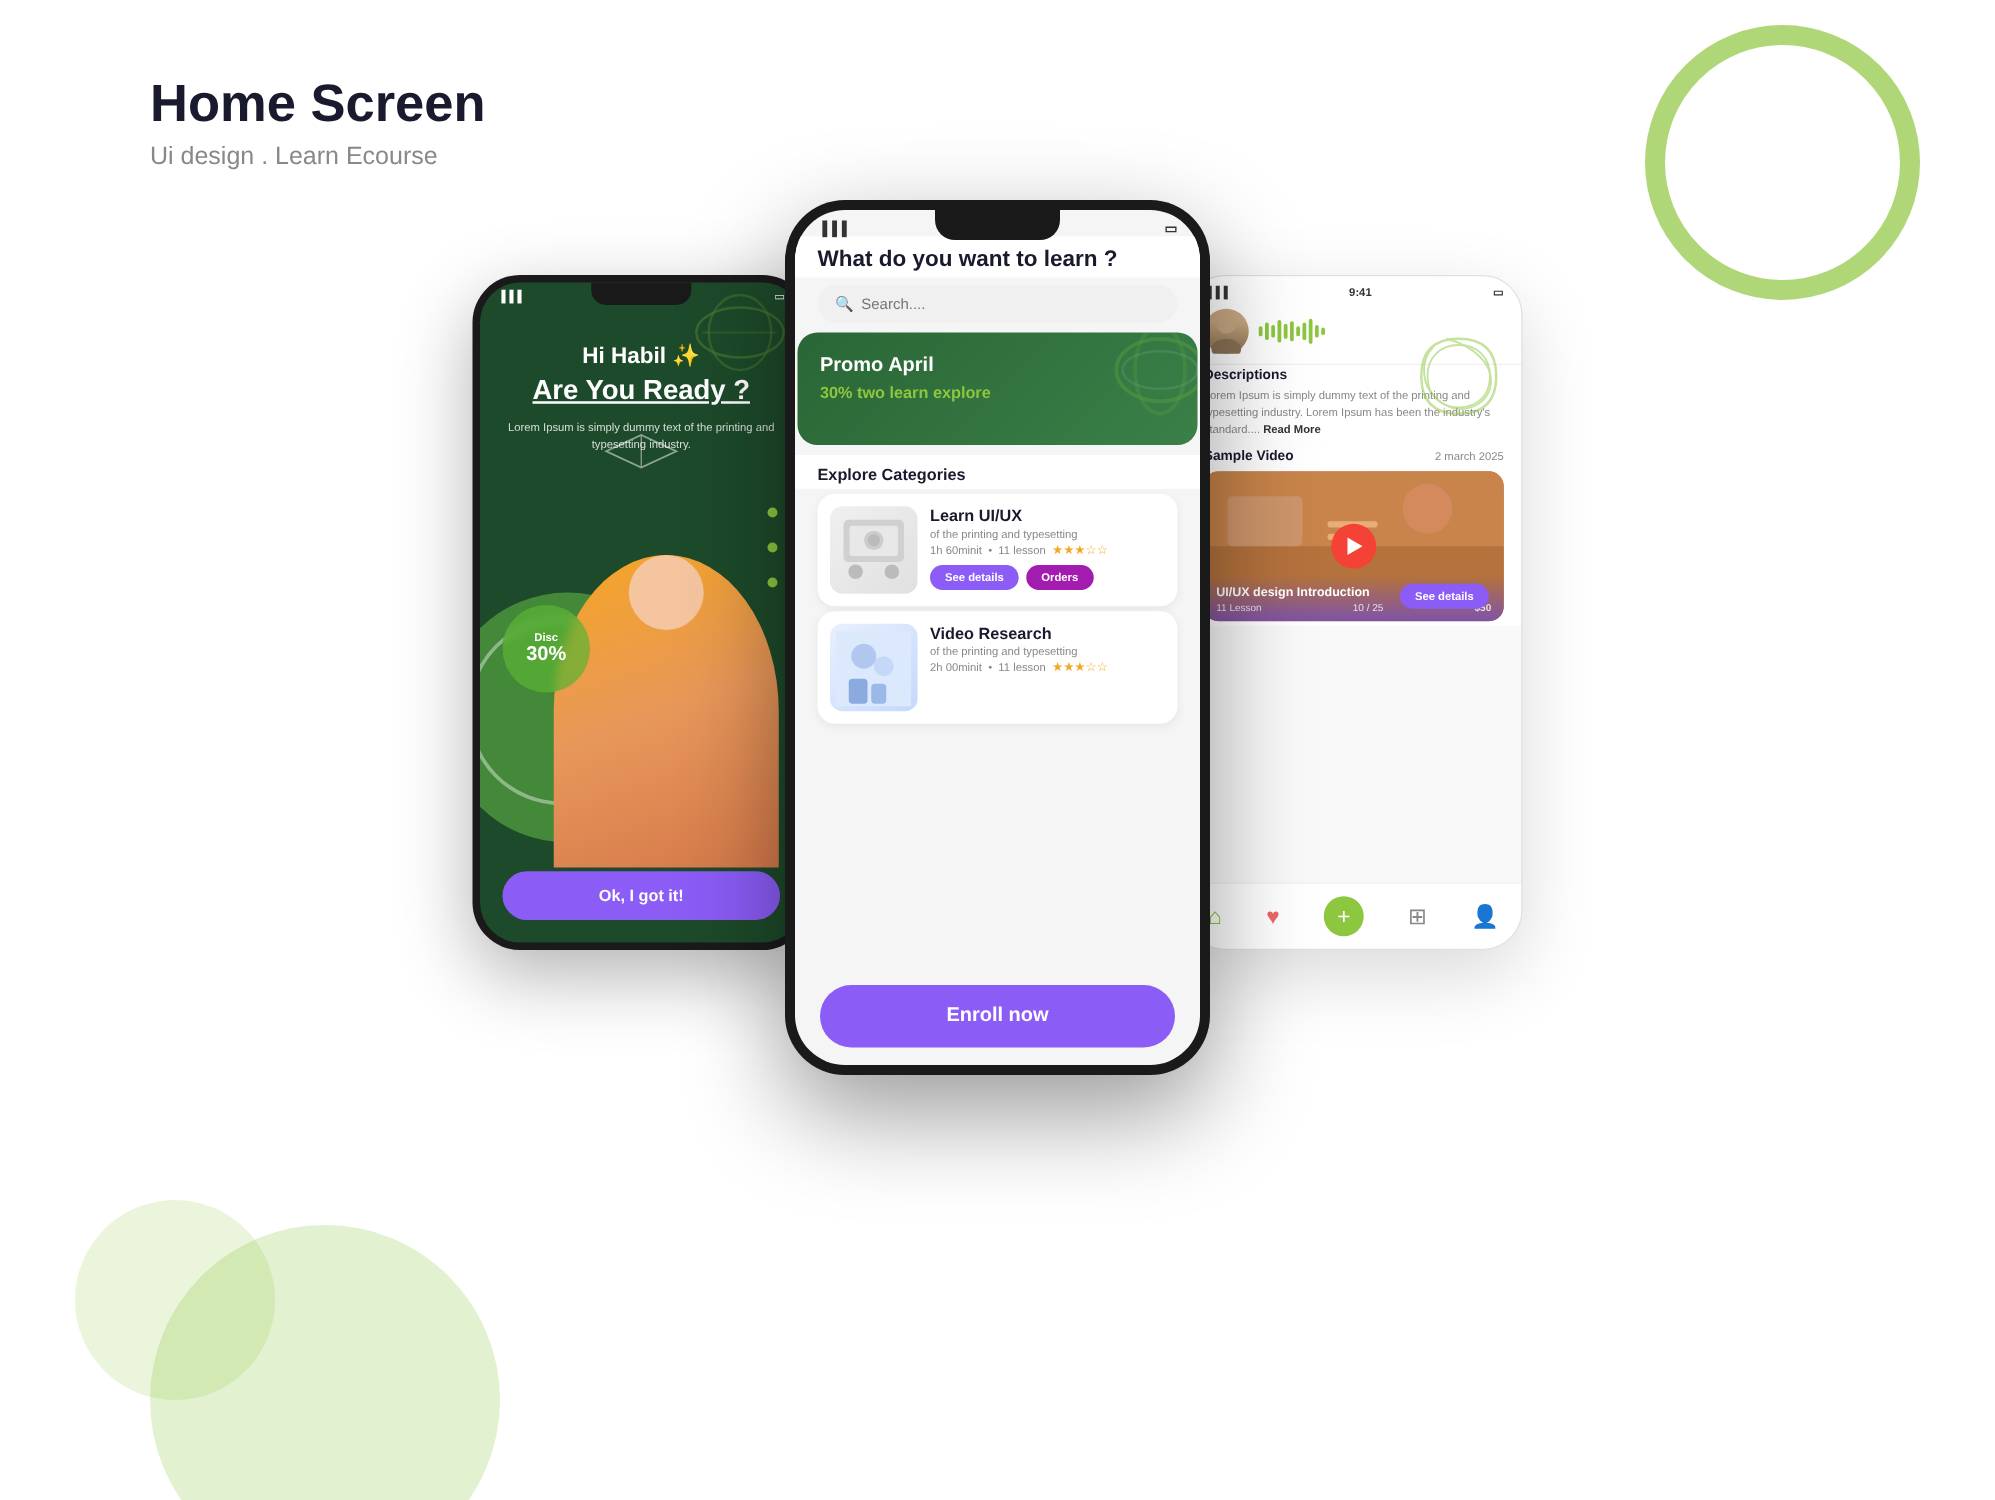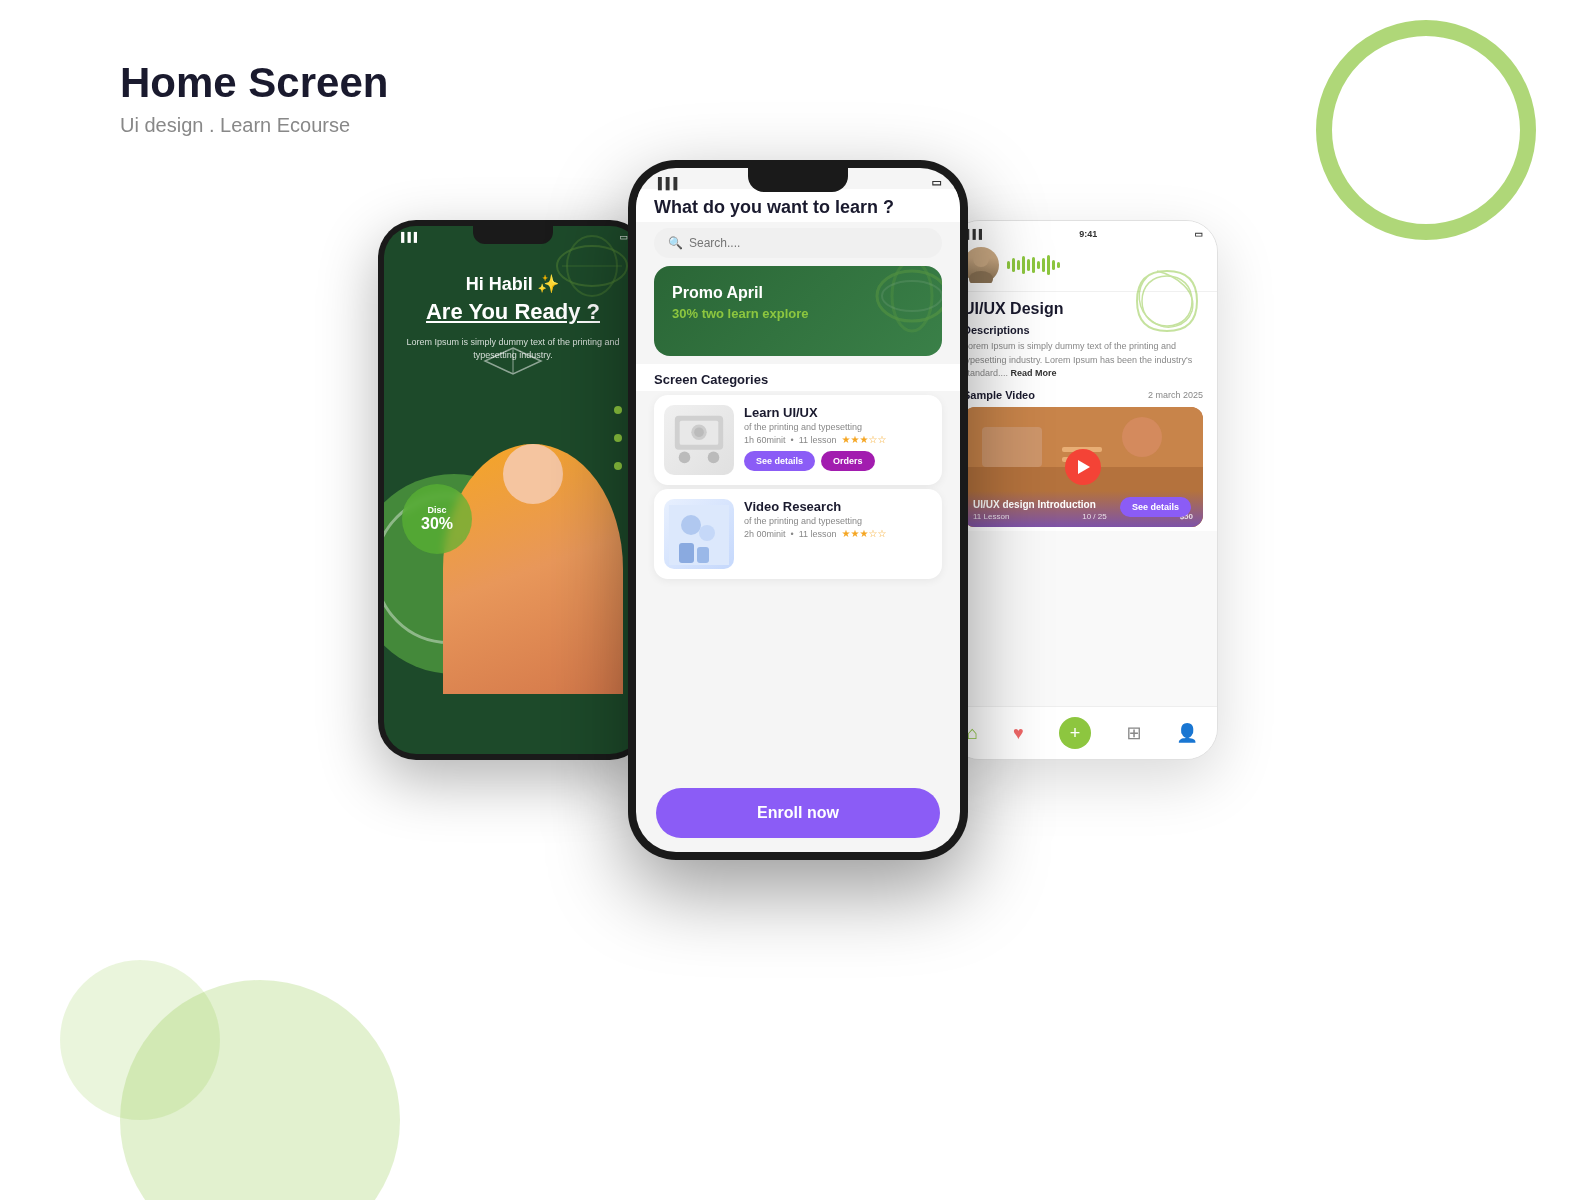--- a/index.html
+++ b/index.html
@@ -392,21 +392,21 @@
     .filter-tab.active {
       background: #1d4a2a;
       color: white;
     }
     .filter-tab.inactive {
       background: white;
       color: #333;
       border: 1.5px solid #ddd;
     }
     .promo-banner {
-      margin: 8px 18px;
+      margin: 8px 2px;
       background: linear-gradient(135deg, #2a6636, #3a8048);
       border-radius: 16px;
       padding: 18px;
       position: relative;
       overflow: hidden;
       height: 90px;
     }
     .promo-text h3 {
       font-size: 16px;
       font-weight: 700;
@@ -793,20 +793,21 @@
           <div class="girl-placeholder">
             <div class="girl-face"></div>
           </div>
         </div>
 
         <svg style="position:absolute;top:120px;left:50%;transform:translateX(-50%);opacity:0.5;z-index:2;" width="60" height="30" viewBox="0 0 60 30">
           <polygon points="30,2 58,15 30,28 2,15" fill="none" stroke="white" stroke-width="1.5"></polygon>
           <line x1="30" y1="2" x2="30" y2="28" stroke="white" stroke-width="1"></line>
         </svg>
 
+        <div class="ok-button">Ok, I got it!</div>
       </div>
     </div>
   </div>
 
   <div class="phone-center">
     <div class="phone-frame-center">
       <div class="phone-inner-center">
         <div class="phone-notch-center"></div>
 
         <div class="center-status">
@@ -831,21 +832,21 @@
             <h3>Promo April</h3>
             <p>30% two learn explore</p>
           </div>
           <svg class="promo-deco scribble-svg" viewBox="0 0 80 80">
             <ellipse cx="40" cy="40" rx="35" ry="25" fill="none" stroke="#8dc63f" stroke-width="3" opacity="0.7"></ellipse>
             <ellipse cx="40" cy="40" rx="20" ry="35" fill="none" stroke="#8dc63f" stroke-width="3" opacity="0.5"></ellipse>
             <ellipse cx="40" cy="40" rx="30" ry="15" fill="none" stroke="#fff" stroke-width="2" opacity="0.3"></ellipse>
           </svg>
         </div>
 
-        <div class="explore-title">Screen Categories</div>
+        <div class="explore-title">Explore Categories</div>
 
         <div class="course-card">
           <div class="course-thumb thumb-uiux">
             <svg width="60" height="60" viewBox="0 0 60 60">
               <rect x="5" y="5" width="50" height="35" rx="4" fill="#d0d0d0"></rect>
               <rect x="10" y="10" width="40" height="25" rx="2" fill="#e8e8e8"></rect>
               <circle cx="15" cy="48" r="6" fill="#bbb"></circle>
               <circle cx="45" cy="48" r="6" fill="#bbb"></circle>
               <circle cx="30" cy="22" r="8" fill="#ccc"></circle>
               <circle cx="30" cy="22" r="5" fill="#bbb"></circle>
@@ -914,23 +915,20 @@
           <div class="wave-bar" style="height:6px;"></div>
         </div>
 
         <svg style="position:absolute;top:40px;right:10px;opacity:0.5;" width="80" height="80" viewBox="0 0 80 80">
           <path d="M40,10 C60,10 70,20 70,40 C70,60 60,70 40,70 C20,70 10,60 10,40 C10,20 20,10 40,10" fill="none" stroke="#8dc63f" stroke-width="2"></path>
           <path d="M40,15 C55,15 65,25 65,40 C65,55 55,65 40,65 C25,65 15,55 15,40 C15,25 25,15 40,15" fill="none" stroke="#8dc63f" stroke-width="1.5"></path>
           <path d="M30,10 C50,15 70,30 65,50 C60,65 40,72 25,60 C10,50 8,28 20,16" fill="none" stroke="#8dc63f" stroke-width="1.5"></path>
         </svg>
       </div>
 
-      <div class="right-course-title">
-        <h3>UI/UX Design</h3>
-      </div>
 
       <div class="right-desc-label">
         <div class="desc-title">Descriptions</div>
       </div>
       <div class="right-lorem">
         <span>Lorem Ipsum is simply dummy text of the printing and typesetting industry. Lorem Ipsum has been the industry's standard....</span>
         <span class="read-more">Read More</span>
       </div>
 
       <div class="sample-video-section">

